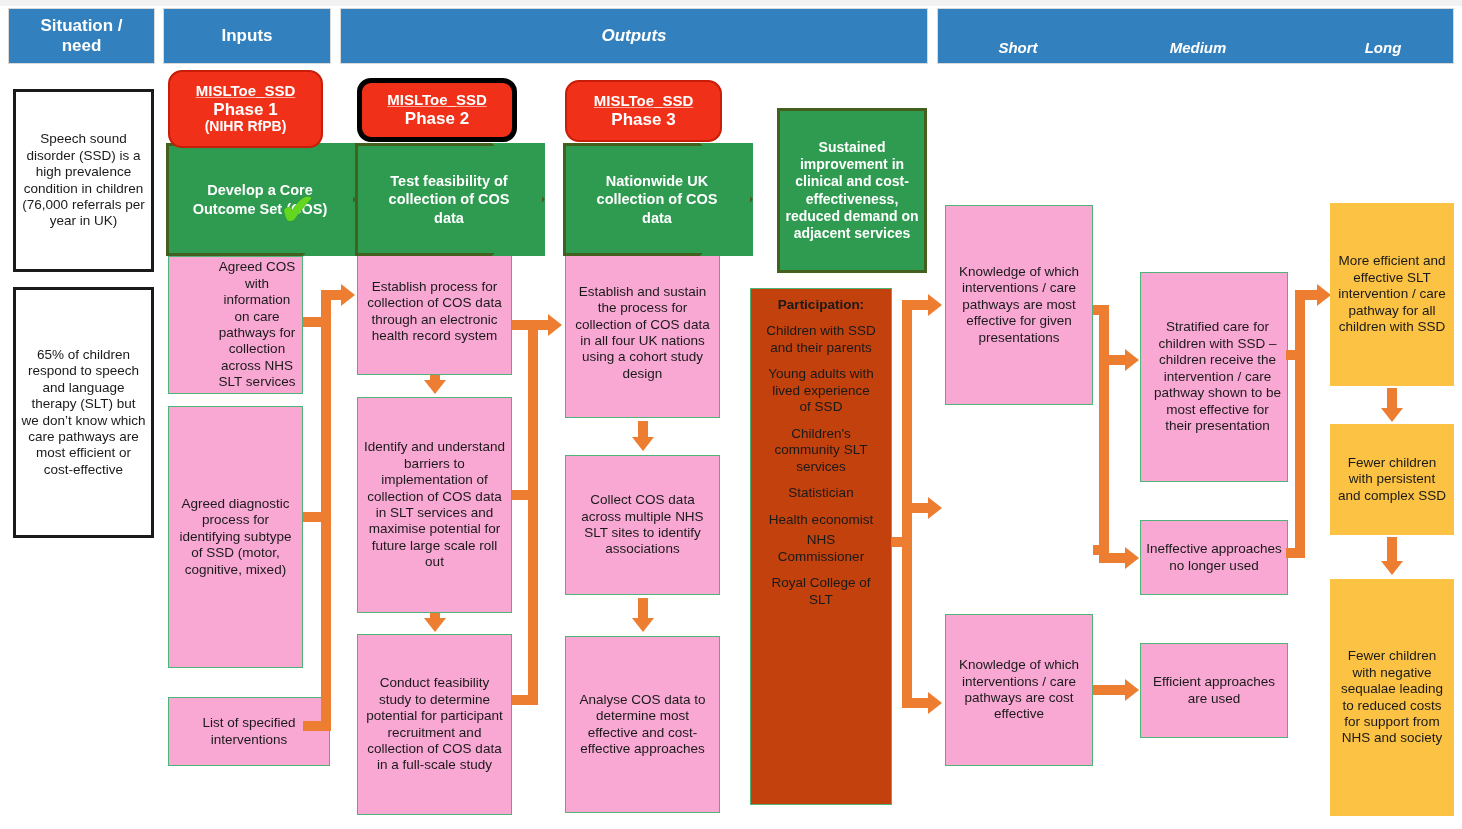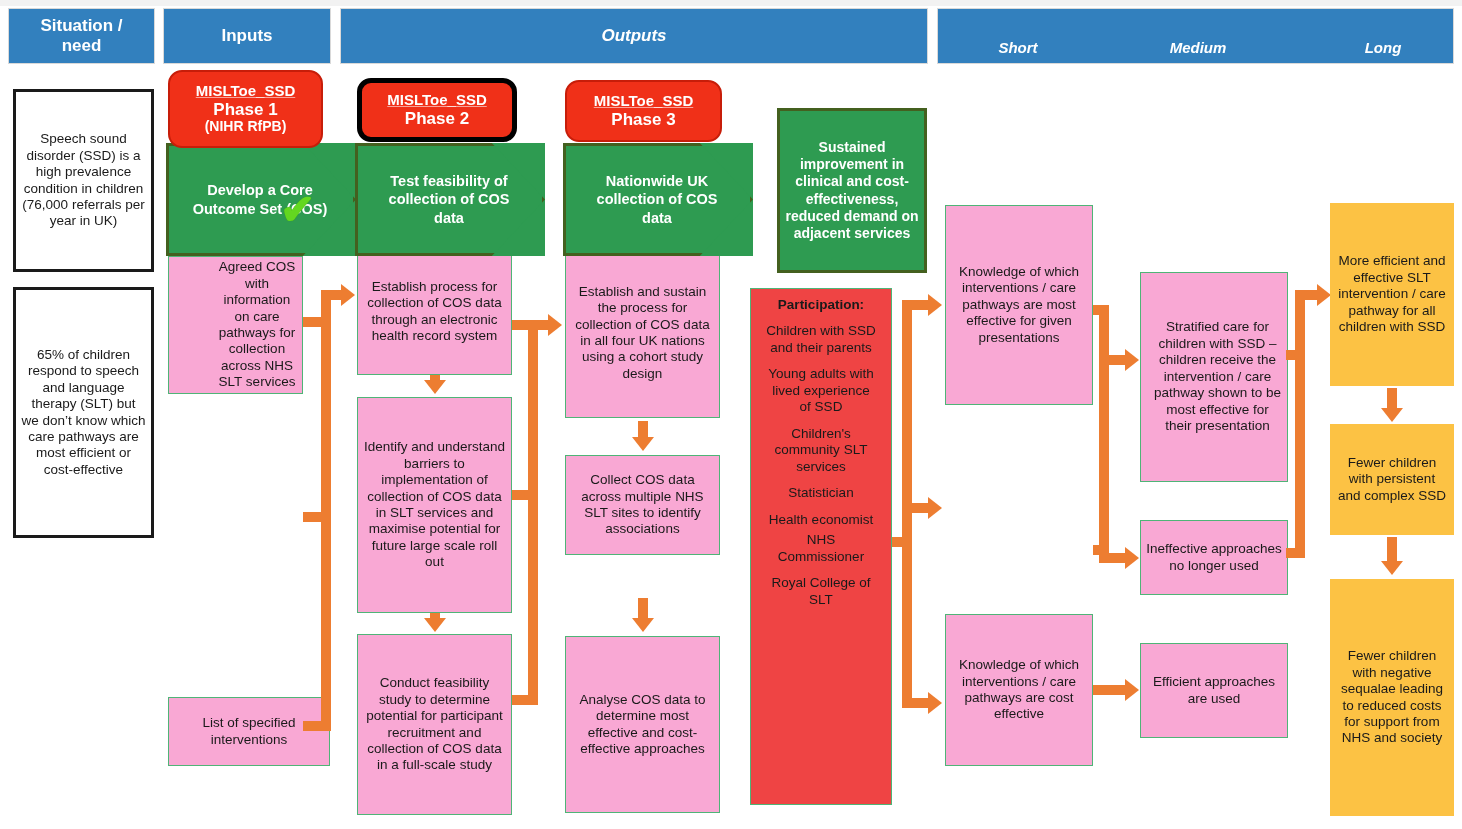--- a/index.html
+++ b/index.html
@@ -235,20 +235,21 @@
     <div class="chev-txt">Test feasibility of collection of COS data</div>
   </div>
 
   <div class="chev" style="left:563px; top:143px; width:190px; height:113px;">
     <div class="chev-body"></div>
     <div class="chev-txt">Nationwide UK collection of COS data</div>
   </div>
 
   <div class="box box-lgreen" style="left:168px; top:256px; width:135px; height:138px;padding-left:48px;">Agreed COS with information on care pathways for collection across NHS SLT services</div>
 
+  <div class="box box-lgreen" style="left:168px; top:406px; width:135px; height:262px;">Agreed diagnostic process for identifying subtype of SSD (motor, cognitive, mixed)</div>
 
   <div class="box box-lgreen" style="left:168px; top:697px; width:162px; height:69px;">List of specified interventions</div>
 
   <div class="ov" style="left:321px; top:290px; width:10px; height:441px;"></div>
   <div class="oh" style="left:303px; top:317px; width:20px; height:10px;"></div>
   <div class="oh" style="left:303px; top:512px; width:20px; height:10px;"></div>
   <div class="oh" style="left:303px; top:721px; width:20px; height:10px;"></div>
   <div class="oh" style="left:321px; top:290px; width:23px; height:10px;"></div>
   <div class="oarrow-r" style="left:341px; top:284px;"></div>
 
@@ -269,31 +270,31 @@
   <div class="oh" style="left:512px; top:490px; width:20px; height:10px;"></div>
   <div class="oh" style="left:512px; top:695px; width:20px; height:10px;"></div>
   <div class="oh" style="left:528px; top:320px; width:22px; height:10px;"></div>
   <div class="oarrow-r" style="left:548px; top:314px;"></div>
 
   <div class="box box-lgreen" style="left:565px; top:248px; width:155px; height:170px;">Establish and sustain the process for collection of COS data in all four UK nations using a cohort study design</div>
 
   <div class="oarrow-d" style="left:632px; top:437px;"></div>
   <div class="ov" style="left:638px; top:421px; width:10px; height:19px;"></div>
 
-  <div class="box box-lgreen" style="left:565px; top:455px; width:155px; height:100px;">Collect COS data across multiple NHS SLT sites  to identify associations</div>
+  <div class="box box-lgreen" style="left:565px; top:455px; width:155px; height:140px;">Collect COS data across multiple NHS SLT sites  to identify associations</div>
 
   <div class="oarrow-d" style="left:632px; top:618px;"></div>
   <div class="ov" style="left:638px; top:598px; width:10px; height:23px;"></div>
 
   <div class="box box-dgreen" style="left:777px; top:108px; width:150px; height:165px;">Sustained improvement in clinical and cost-effectiveness, reduced demand on adjacent services</div>
 
   <div class="box box-lgreen" style="left:565px; top:636px; width:155px; height:177px;">Analyse COS data to determine most effective and cost-effective approaches</div>
 
   <div style="position:absolute; left:750px; top:288px; width:142px; height:517px;
-              background:#ef4444; border:1px solid #4fb477; color:#1a1a1a;
+              background:#c2410c; border:1px solid #4fb477; color:#1a1a1a;
               font-size:13.5px; line-height:1.22; text-align:center;
               display:flex; flex-direction:column; align-items:center; justify-content:flex-start;
               padding:8px 14px 4px;">
     <div style="font-weight:bold; margin-bottom:10px;">Participation:</div>
     <div style="margin-bottom:10px;">Children with SSD and their parents</div>
     <div style="margin-bottom:10px;">Young adults with lived experience of SSD</div>
     <div style="margin-bottom:10px;">Children's community SLT services</div>
     <div style="margin-bottom:10px;">Statistician</div>
     <div style="margin-bottom:4px;">Health economist</div>
     <div style="margin-bottom:10px;">NHS Commissioner</div>

